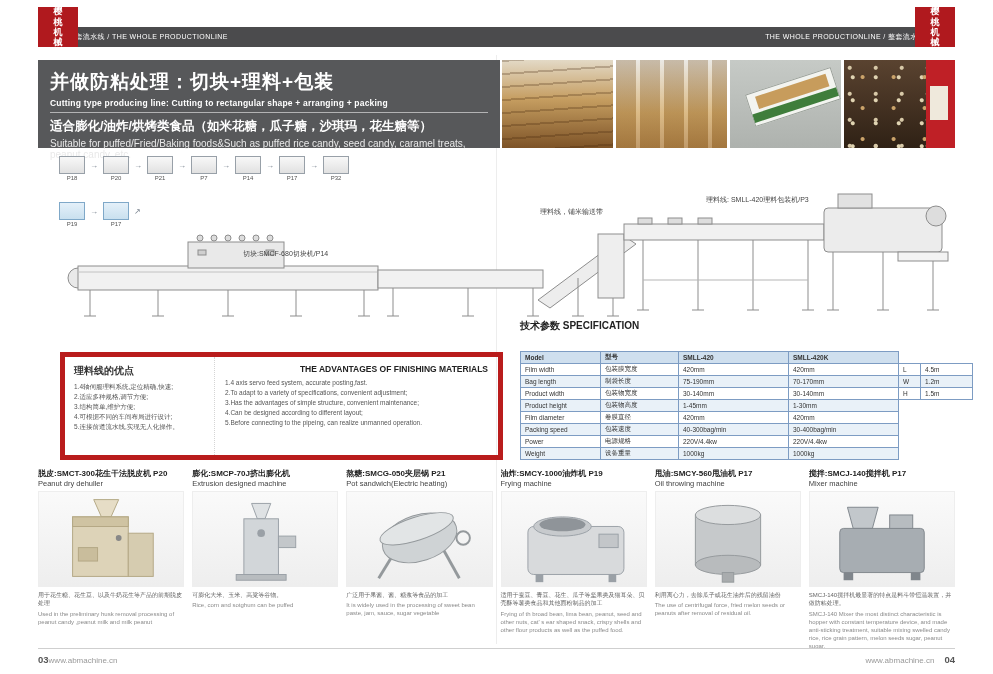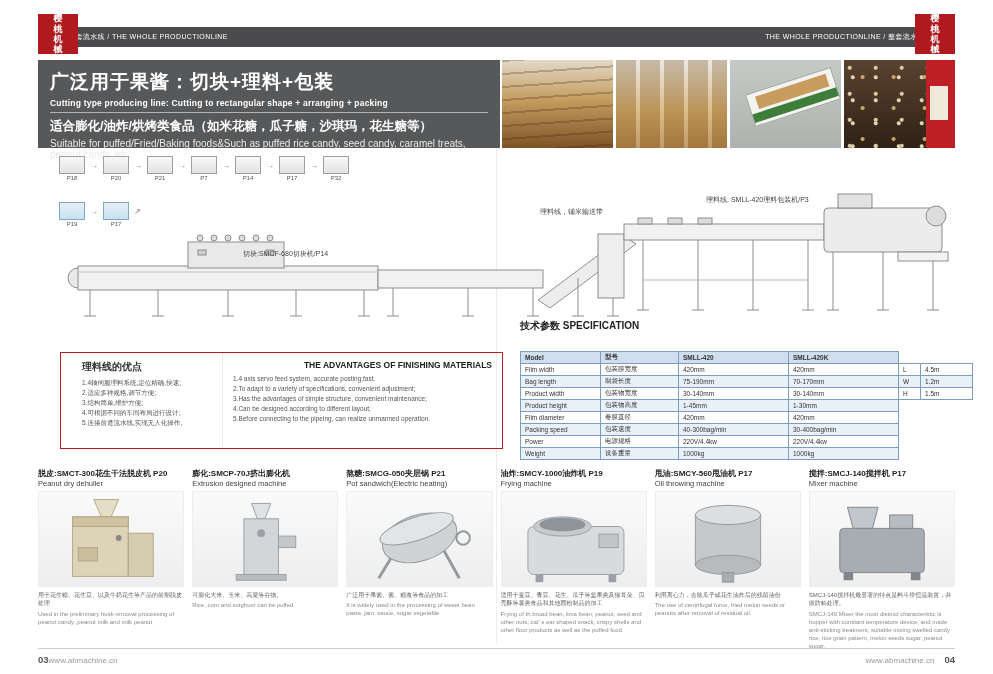--- a/index.html
+++ b/index.html
@@ -5,21 +5,21 @@
   * { margin:0; padding:0; box-sizing:border-box; }
   body { background:#888; font-family:"Liberation Sans","DejaVu Sans",sans-serif; }
   #page { position:relative; width:993px; height:674px; background:#fff; margin:0 auto; overflow:hidden; }
 
   
   .top-bar { position:absolute; left:38px; right:38px; top:27px; height:20px; background:#4b4b4d;
              color:#fff; display:flex; justify-content:space-between; align-items:center;
              padding:0 30px; font-size:7px; letter-spacing:.4px; }
   .logo { position:absolute; top:7px; width:25px; height:35px; background:#b0191e; color:#fff;
           font-size:9px; line-height:1.15; display:flex; align-items:center; justify-content:center;
-          text-align:center; padding:20px; word-break:break-all; font-weight:bold; z-index:3;margin-top:7px; }
+          text-align:center; padding:20px; word-break:break-all; font-weight:bold; z-index:3; }
   .logo.left { left:38px; } .logo.right { right:38px; }
   .gutter { position:absolute; left:496px; top:55px; bottom:30px; width:1px; background:#ededed; }
 
   
   .title-block { position:absolute; left:38px; top:60px; width:462px; height:88px; background:#57585a;
                  color:#fff; padding:9px 12px; }
   .title-zh { font-size:19px; font-weight:bold; letter-spacing:1px; margin-bottom:3px; }
   .title-en { font-size:8.5px; font-weight:bold; letter-spacing:.2px; padding-bottom:4px;
               border-bottom:1px solid rgba(255,255,255,.55); margin-bottom:5px; }
   .title-sub-zh { font-size:12.5px; font-weight:bold; margin-bottom:3px; }
@@ -53,22 +53,22 @@
   .thumb-row { position:absolute; display:flex; align-items:flex-start; gap:4px; }
   .thumb { width:28px; text-align:center; }
   .thumb-box { width:26px; height:18px; margin:0 auto 1px; border:1px solid #98a0a8;
                background:linear-gradient(#f8f8f8,#e1e1e1); }
   .thumb-box.blue { background:linear-gradient(#e4f0f9,#c9e0ef); border-color:#7fa8c8; }
   .thumb-label { font-size:6px; color:#555; }
   .t-arrow { font-size:8px; color:#7a8490; margin-top:5px; }
   .d-label { position:absolute; font-size:7px; color:#444; white-space:nowrap; }
 
   
-  .adv { position:absolute; left:60px; top:352px; width:443px; height:97px; border:1px solid #b91c1c;
-         display:flex;padding-left:12px; }
+  .adv { position:absolute; left:60px; top:352px; width:443px; height:108px; border:5px solid #b91c1c;
+         display:flex; }
   .adv-zh { width:150px; padding:7px 9px; border-right:1px dotted #d5d5d5; }
   .adv-zh-title { font-size:10px; font-weight:bold; color:#333; margin-bottom:4px; }
   .adv-zh li, .adv-en li { list-style:none; font-size:6.5px; color:#555; line-height:1.55; }
   .adv-en { flex:1; padding:7px 10px; }
   .adv-en-title { font-size:8.5px; font-weight:bold; color:#222; margin-bottom:4px;text-align:right; }
 
   
   .spec-title { position:absolute; left:520px; top:319px; font-size:10px; font-weight:bold; color:#222; }
   table.spec { position:absolute; left:520px; top:351px; width:452px; border-collapse:collapse;
                font-size:6.5px; color:#333; table-layout:fixed; }
@@ -101,21 +101,21 @@
 
   <div class="logo left">樱桃机械</div>
   <div class="logo right">樱桃机械</div>
   <div class="top-bar">
     <span>整套流水线 / THE WHOLE PRODUCTIONLINE</span>
     <span>THE WHOLE PRODUCTIONLINE / 整套流水线</span>
   </div>
   <div class="gutter"></div>
 
   <div class="title-block">
-    <div class="title-zh">广泛用于果酱：切块+理料+包装</div>
+    <div class="title-zh">并做防粘处理：切块+理料+包装</div>
     <div class="title-en">Cutting type producing line:  Cutting to rectangular shape + arranging + packing</div>
     <div class="title-sub-zh">适合膨化/油炸/烘烤类食品（如米花糖，瓜子糖，沙琪玛，花生糖等）</div>
     <div class="title-sub-en">Suitable for puffed/Fried/Baking foods&amp;Such as puffed rice candy, seed candy, caramel treats, peanut candy, etc.</div>
   </div>
 
   <div class="photos">
     <div class="photo photo1"></div>
     <div class="photo photo2"></div>
     <div class="photo photo3">
       <div class="pack">

